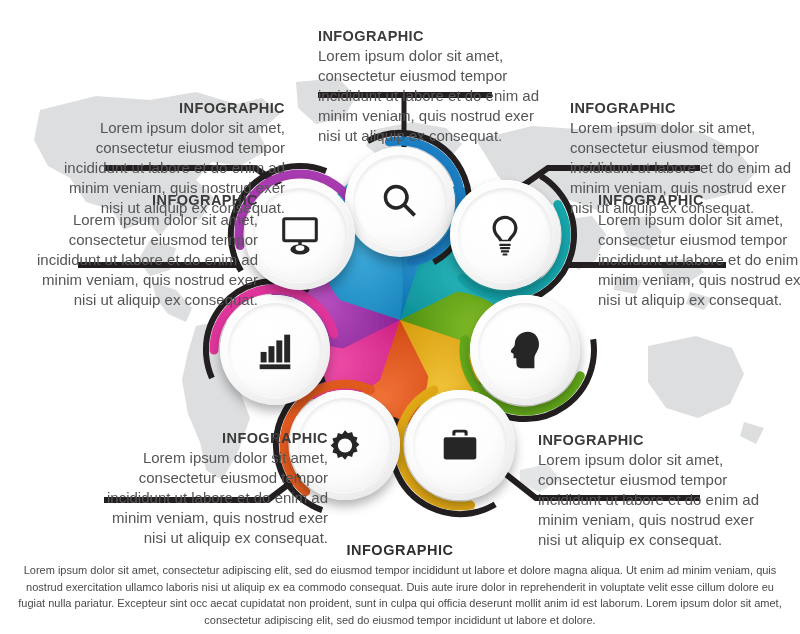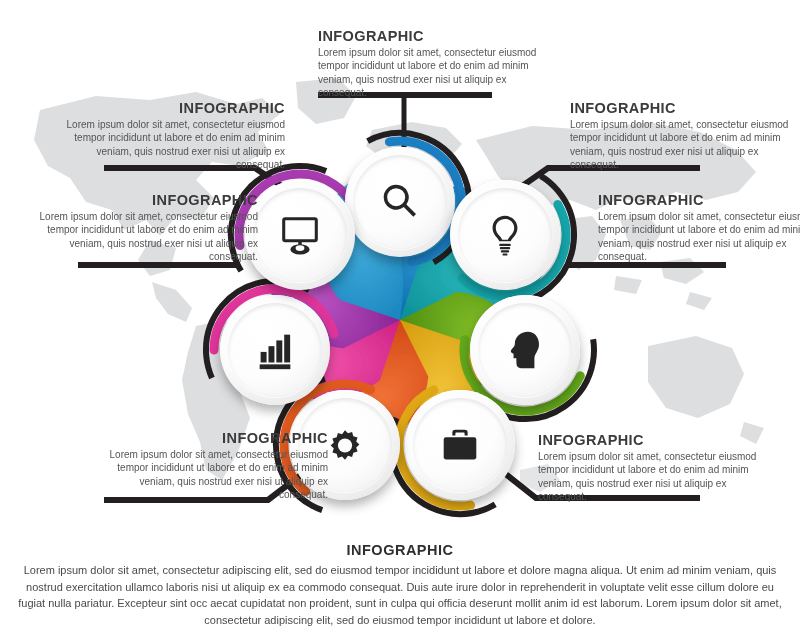--- a/index.html
+++ b/index.html
@@ -53,21 +53,21 @@
   .b-chart    { left:220px; top:295px; }
   .b-monitor  { left:245px; top:180px; }
 
   
   .callout{ position:absolute; width:226px; }
   .callout h3{
     font-size:14.5px; font-weight:bold; letter-spacing:.4px;
     color:#3b3b3b; margin-bottom:2px;
   }
   .callout p{
-    font-size:10px; line-height:1.34; color:#555555;
+    font-size:15px; line-height:1.34; color:#555555;
   }
 
   .c-top      { left:318px; top:28px;  text-align:left; }
   .c-upleft   { left:57px;  top:100px; text-align:right; width:228px;}
   .c-midleft  { left:30px;  top:192px; text-align:right; width:228px;}
   .c-upright  { left:570px; top:100px; text-align:left; }
   .c-midright { left:598px; top:192px; text-align:left; }
   .c-lowleft  { left:100px; top:430px; text-align:right; width:228px;}
   .c-lowright { left:538px; top:432px; text-align:left; }
 

